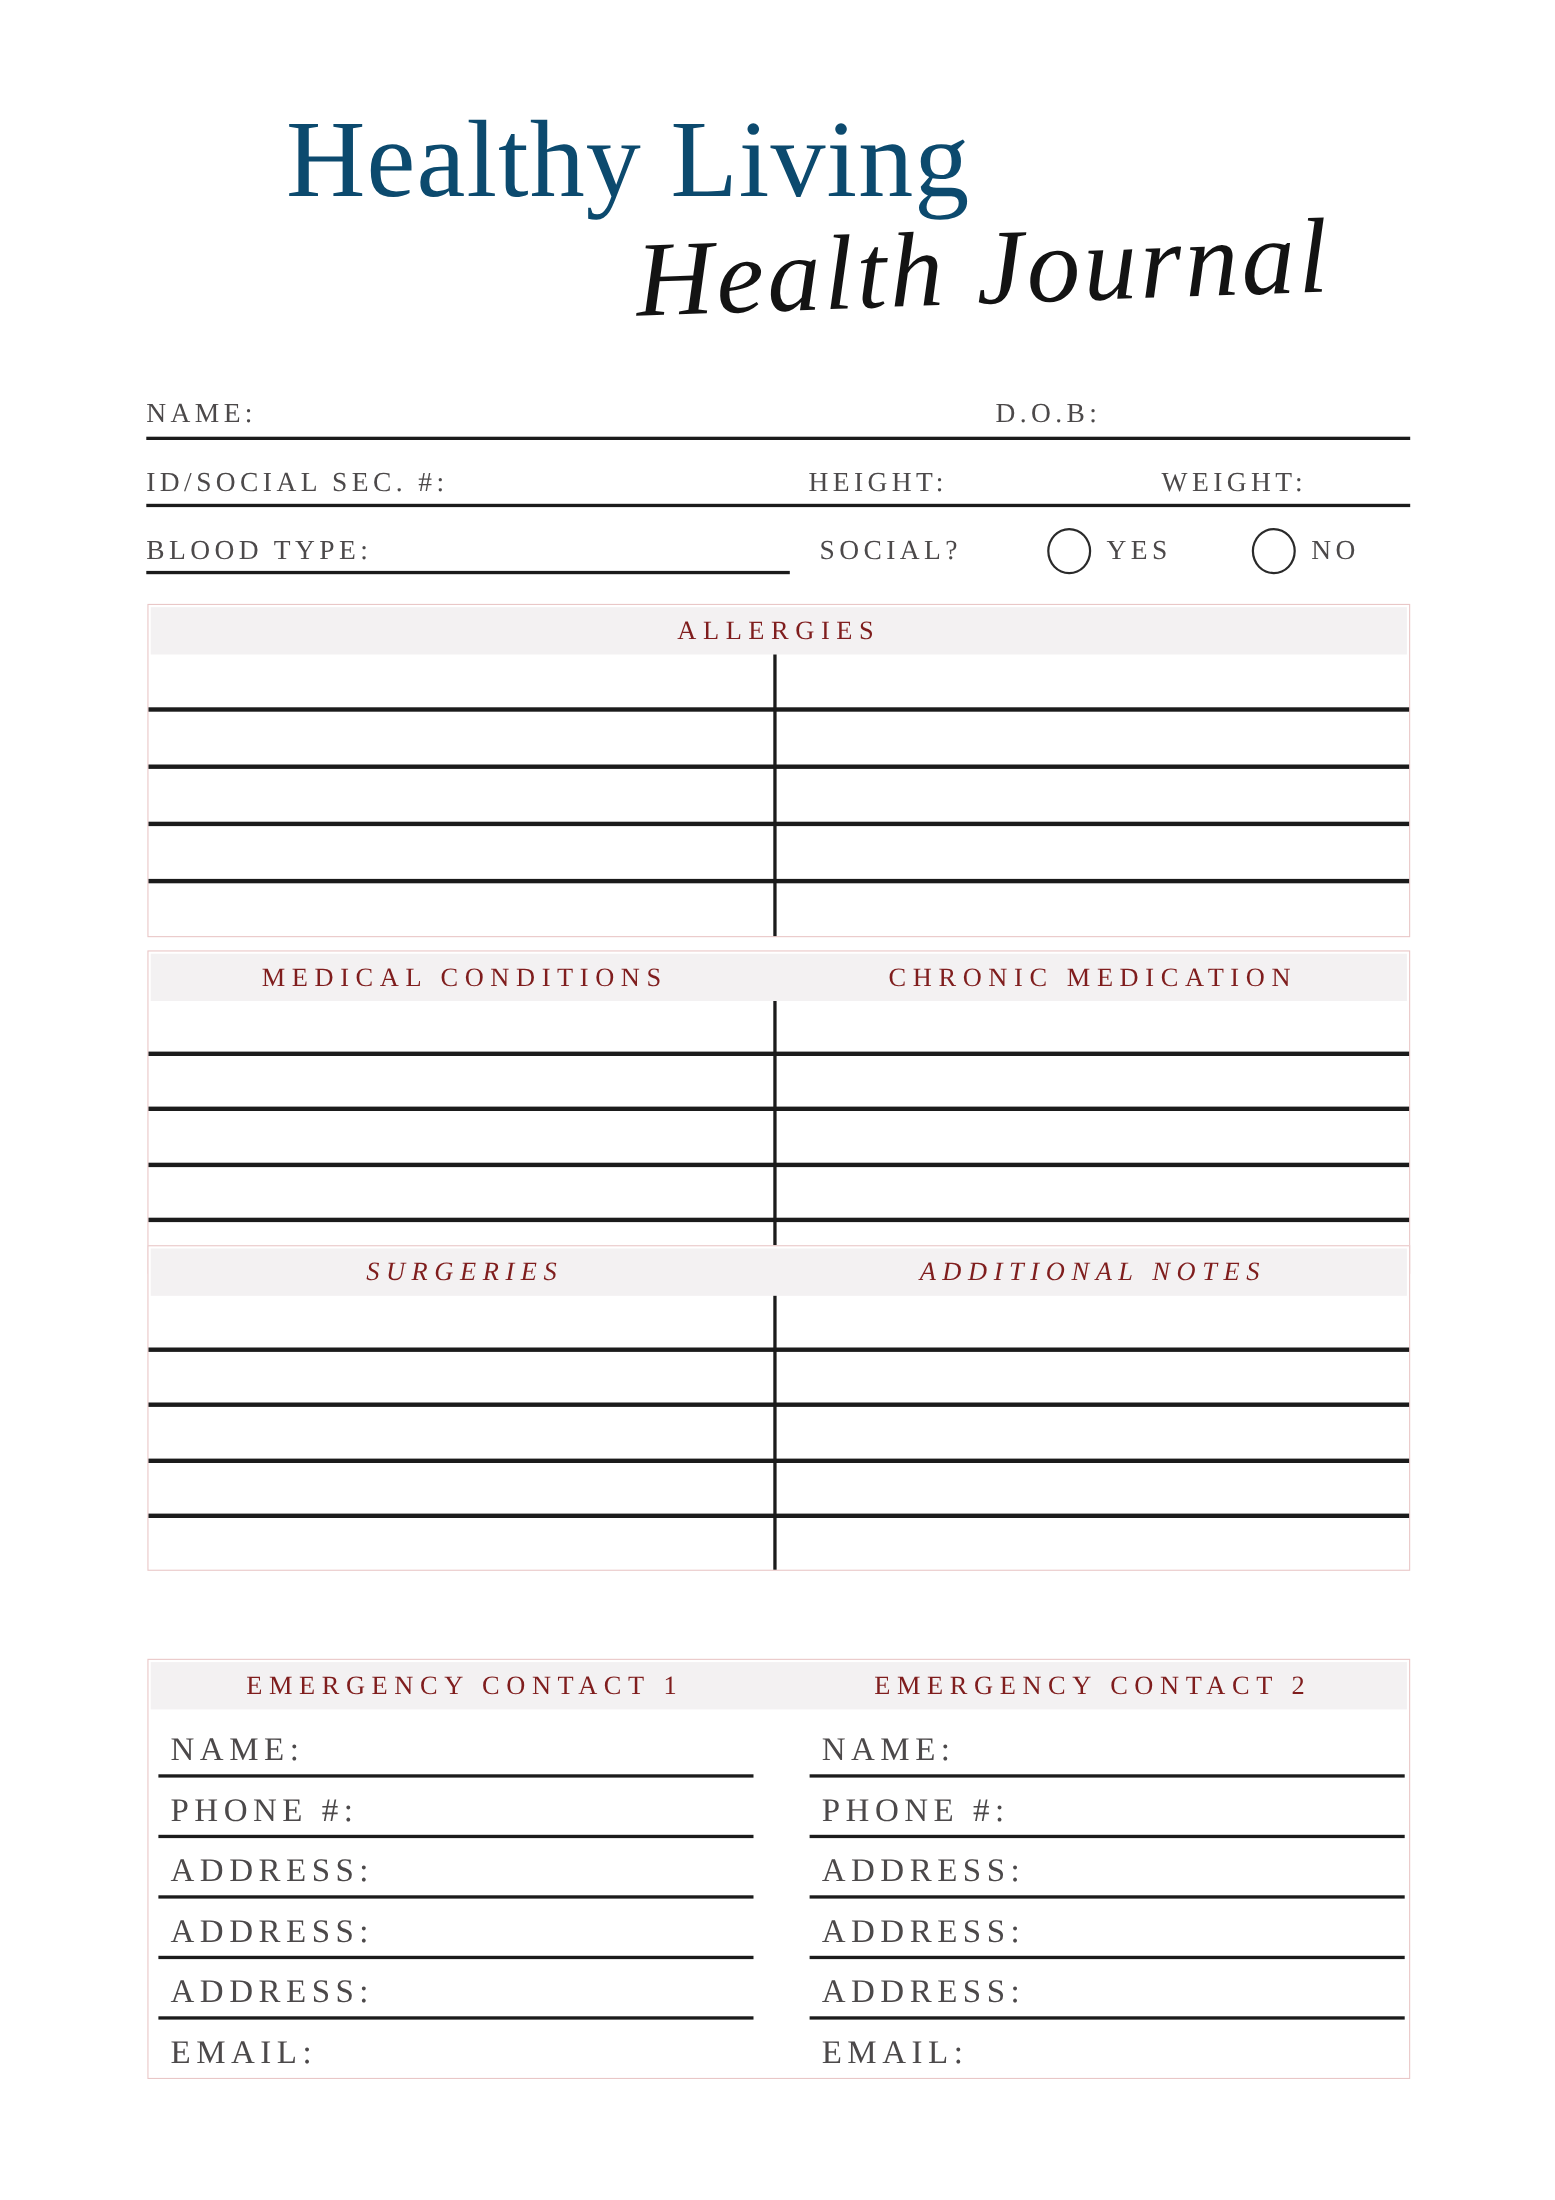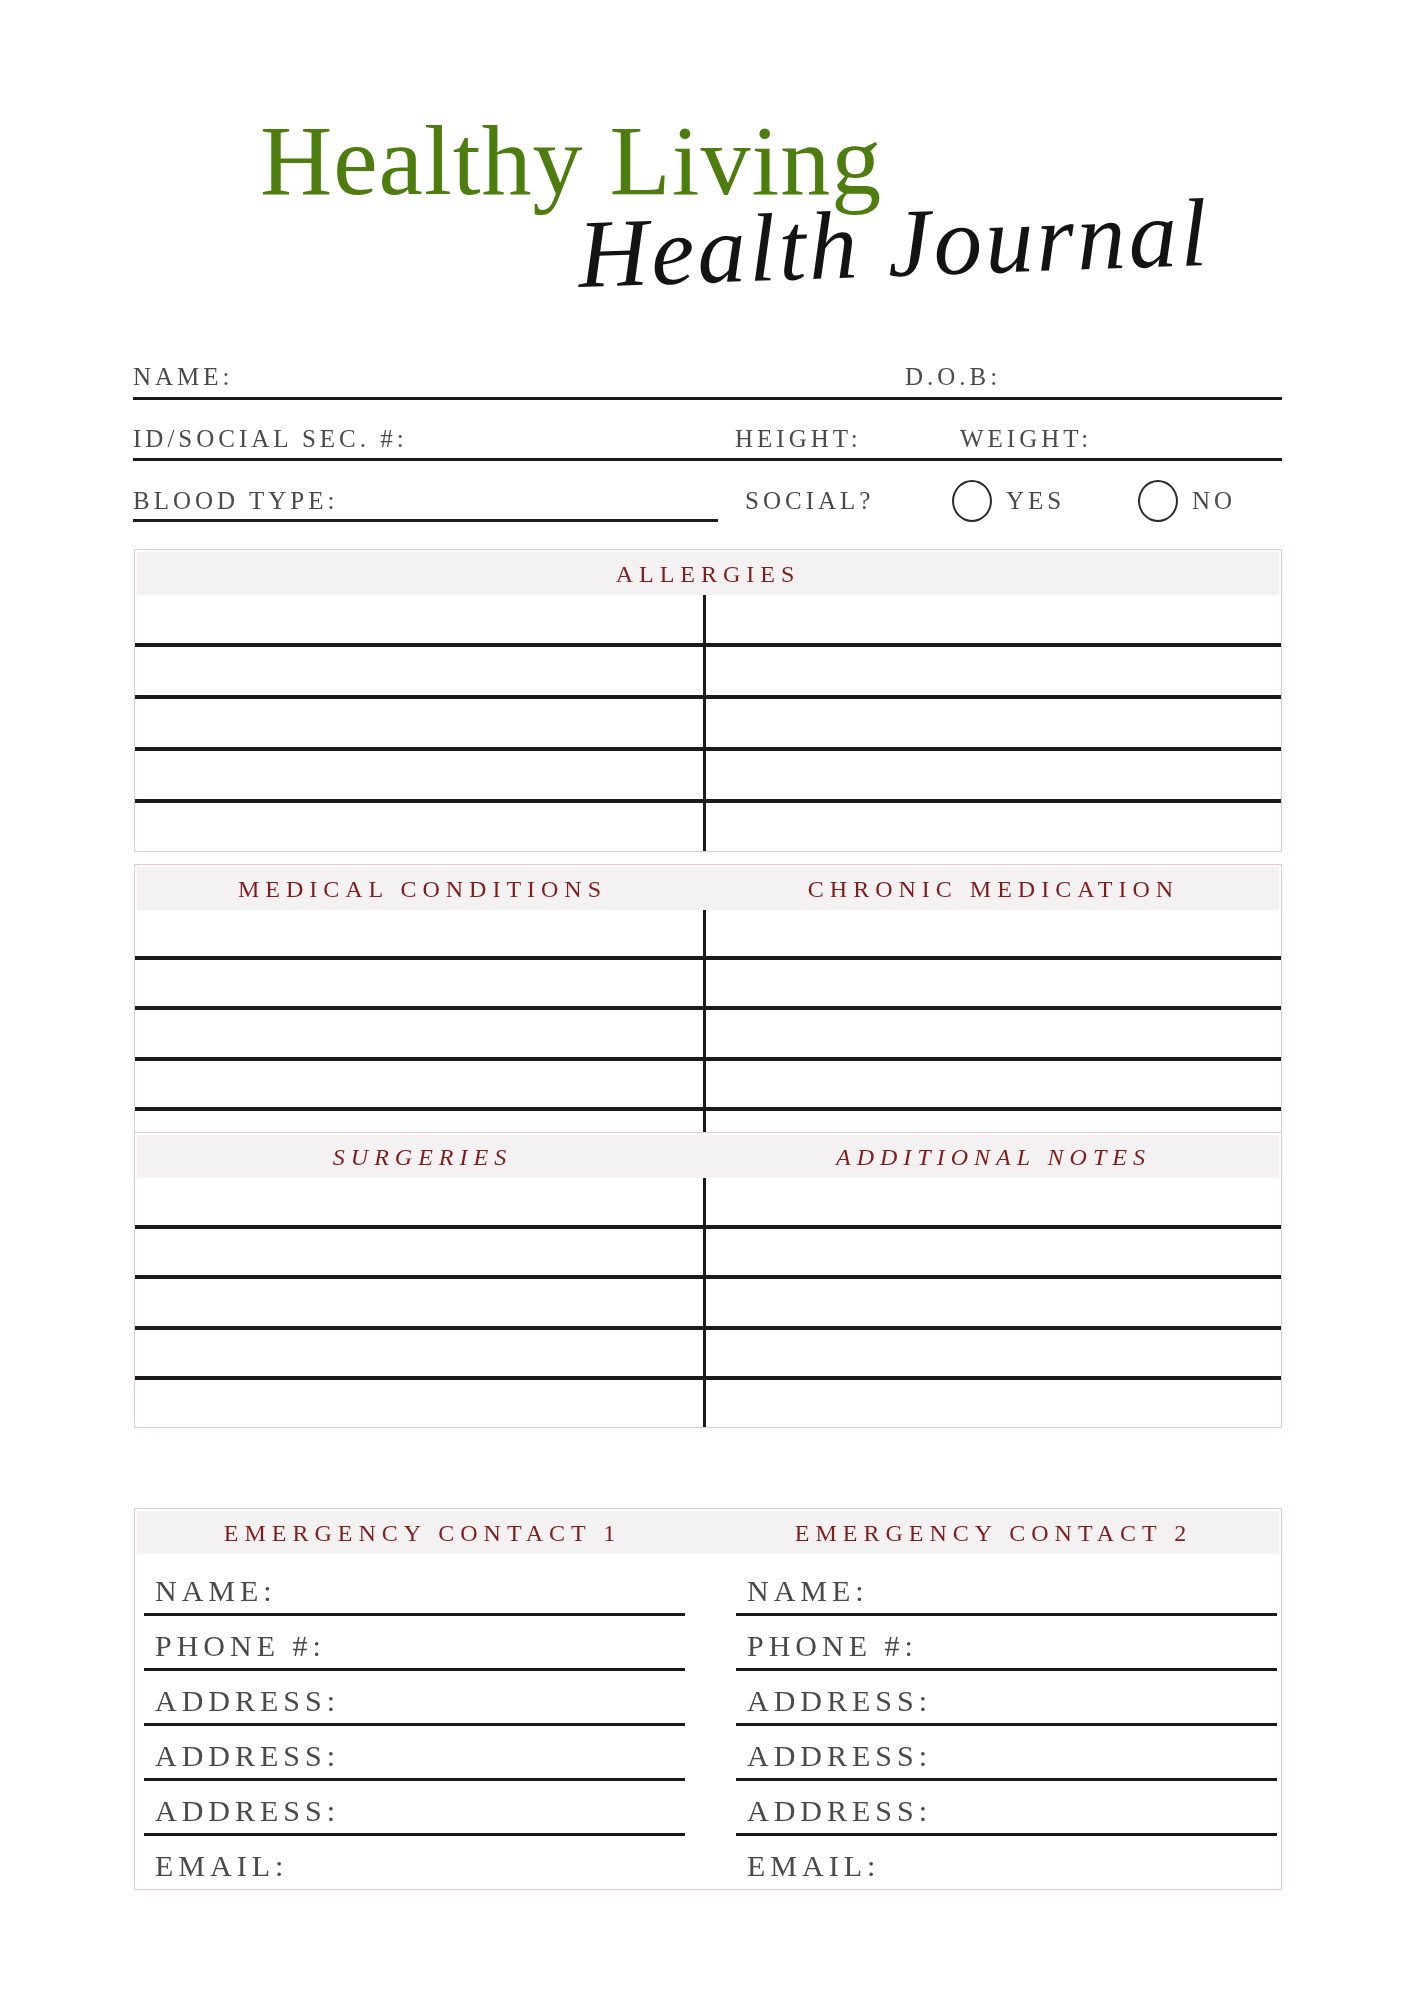--- a/index.html
+++ b/index.html
@@ -9,21 +9,21 @@
     width:1414px; height:2000px;
     background:#ffffff;
     font-family:"Liberation Serif", serif;
     overflow:hidden;
     margin:0 auto;
   }
   
   .brand {
     position:absolute; left:260px; top:92px;
     font-size:100px; font-weight:400; line-height:1.05;
-    letter-spacing:1px; color:#4d7c0f; white-space:nowrap;margin-top:16px;
+    letter-spacing:1px; color:#0c4a6e; white-space:nowrap;
   }
   .script {
     position:absolute; left:578px; top:188px;
     font-size:97px; font-style:italic; font-weight:500;
     letter-spacing:3px; color:#131313; white-space:nowrap;
     transform:rotate(-2deg);
   }
   
   .flabel {
     position:absolute;
@@ -83,21 +83,21 @@
   <h1 class="brand">Healthy Living</h1>
   <div class="script">Health Journal</div>
 
   <section>
     <span class="flabel" style="left:133px; top:363px;">NAME:</span>
     <span class="flabel" style="left:905px; top:363px;text-align:right;">D.O.B:</span>
     <div class="hline" style="left:133px; top:397px; width:1149px;"></div>
 
     <span class="flabel" style="left:133px; top:425px;text-align:center;">ID/SOCIAL SEC. #:</span>
     <span class="flabel" style="left:735px; top:425px;">HEIGHT:</span>
-    <span class="flabel" style="left:960px; top:425px;">WEIGHT:</span>
+    <span class="flabel" style="left:1056px; top:425px;">WEIGHT:</span>
     <div class="hline" style="left:133px; top:458px; width:1149px;"></div>
 
     <span class="flabel" style="left:133px; top:487px;">BLOOD TYPE:</span>
     <div class="hline" style="left:133px; top:519px; width:585px;"></div>
     <span class="flabel" style="left:745px; top:487px;">SOCIAL?</span>
 
     <div class="radio" style="left:952px; top:480px;"></div>
     <span class="flabel" style="left:1006px; top:487px;">YES</span>
     <div class="radio" style="left:1138px; top:480px;"></div>
     <span class="flabel" style="left:1192px; top:487px;">NO</span>

